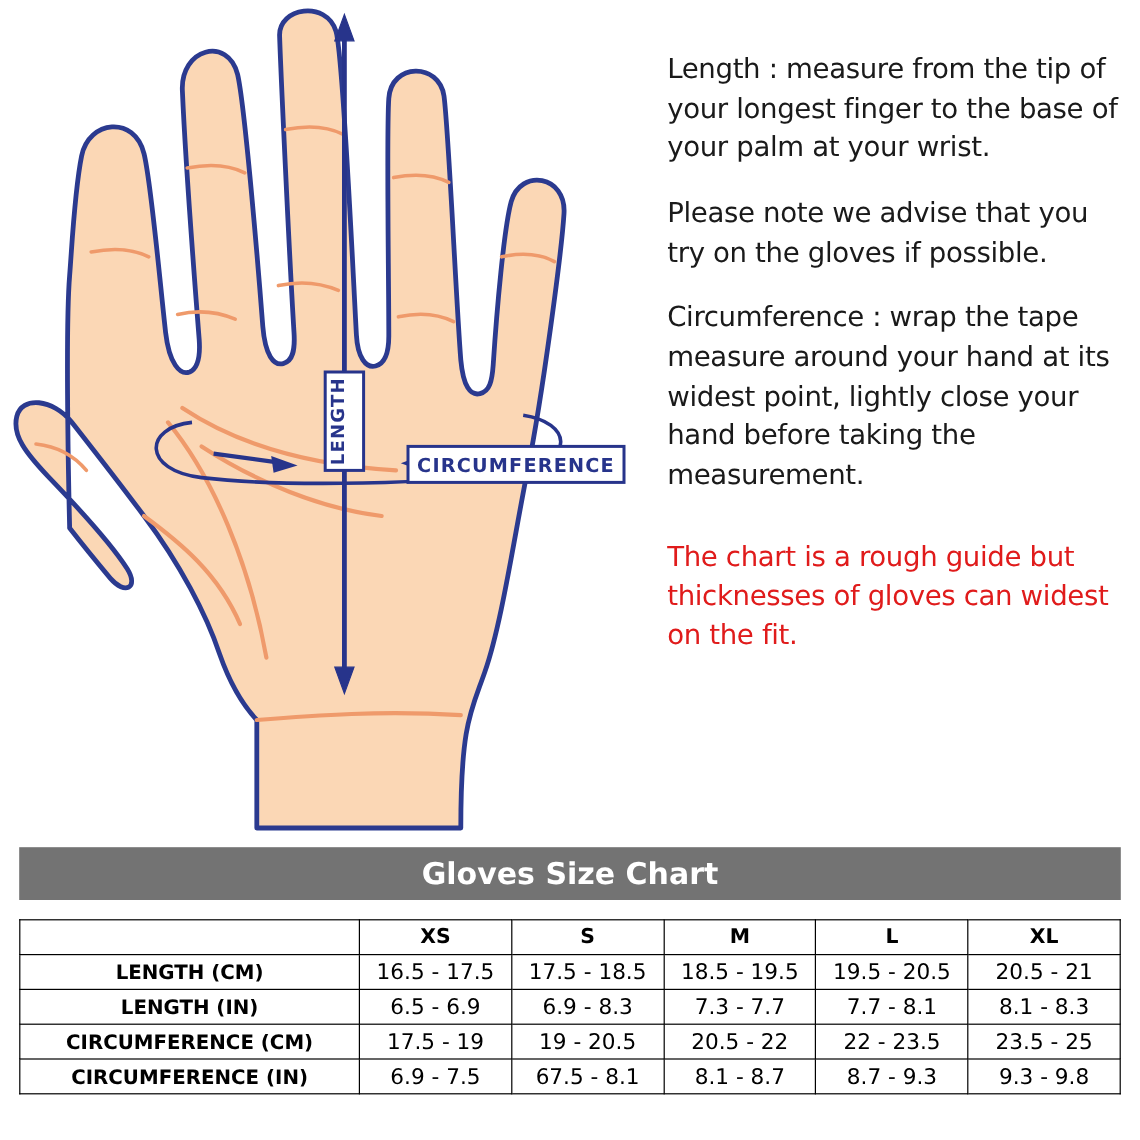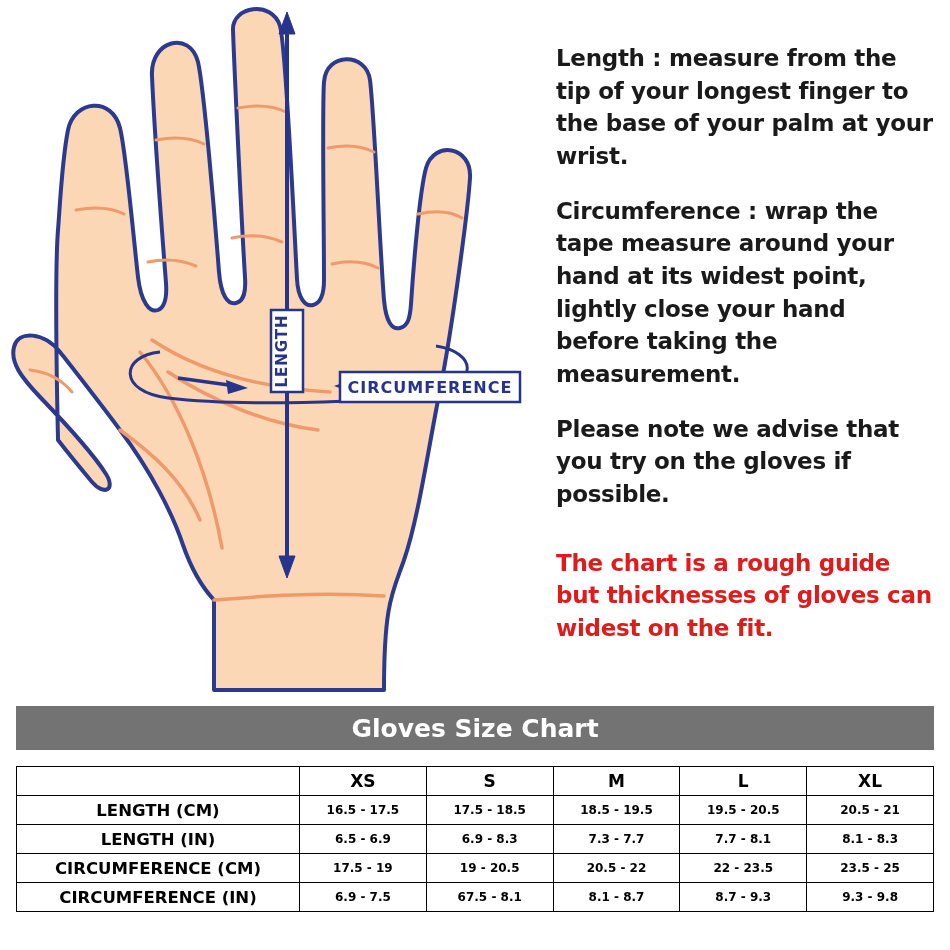--- a/index.html
+++ b/index.html
@@ -35,21 +35,21 @@
   
   #instructions {
     position: absolute;
     left: 556px;
     top: 42px;
     width: 380px;
   }
   .para {
     font-family: "DejaVu Sans", sans-serif;
     font-size: 23px;
-    font-weight: 700;
+    font-weight: 400;
     line-height: 1.42;
     color: #1a1a1a;
     margin: 0 0 22px 0;
     letter-spacing: -0.3px;
   }
   .para.warn {
     color: #e01b1b;
     margin-top: 36px;
   }
 
@@ -101,22 +101,22 @@
   }
   table.size-table th.sizehdr {
     font-weight: 700;
     font-size: 17px;
   }
   table.size-table td.rowlabel {
     font-weight: 700;
     font-size: 16.5px;
   }
   table.size-table td.val {
-    font-weight: 700;
-    font-size: 12px;
+    font-weight: 400;
+    font-size: 18px;
   }
 
   
   .meas-label {
     font-family: "DejaVu Sans", sans-serif;
     fill: #27348b;
     letter-spacing: 1px;
   }
 </style>
 </head>
@@ -210,22 +210,22 @@
       </g>
       <g>
         <rect x="340" y="372" width="180" height="30" fill="#ffffff" stroke="#27348b" stroke-width="2.5"></rect>
         <text class="meas-label" x="430" y="393" font-size="16" font-weight="700" text-anchor="middle">CIRCUMFERENCE</text>
       </g>
     </svg>
   </div>
 
   <div id="instructions">
     <p class="para">Length : measure from the tip of your longest finger to the base of your palm at your wrist.</p>
+    <p class="para">Please note we advise that you try on the gloves if possible.</p>
     <p class="para">Circumference : wrap the tape measure around your hand at its widest point, lightly close your hand before taking the measurement.</p>
-    <p class="para">Please note we advise that you try on the gloves if possible.</p>
     <p class="para warn">The chart is a rough guide but thicknesses of gloves can widest on the fit.</p>
   </div>
 
   <div id="chart-title-band">
     <span class="title-text">Gloves Size Chart</span>
   </div>
 
   <div id="size-table-wrap">
     <table class="size-table">
       <thead>

